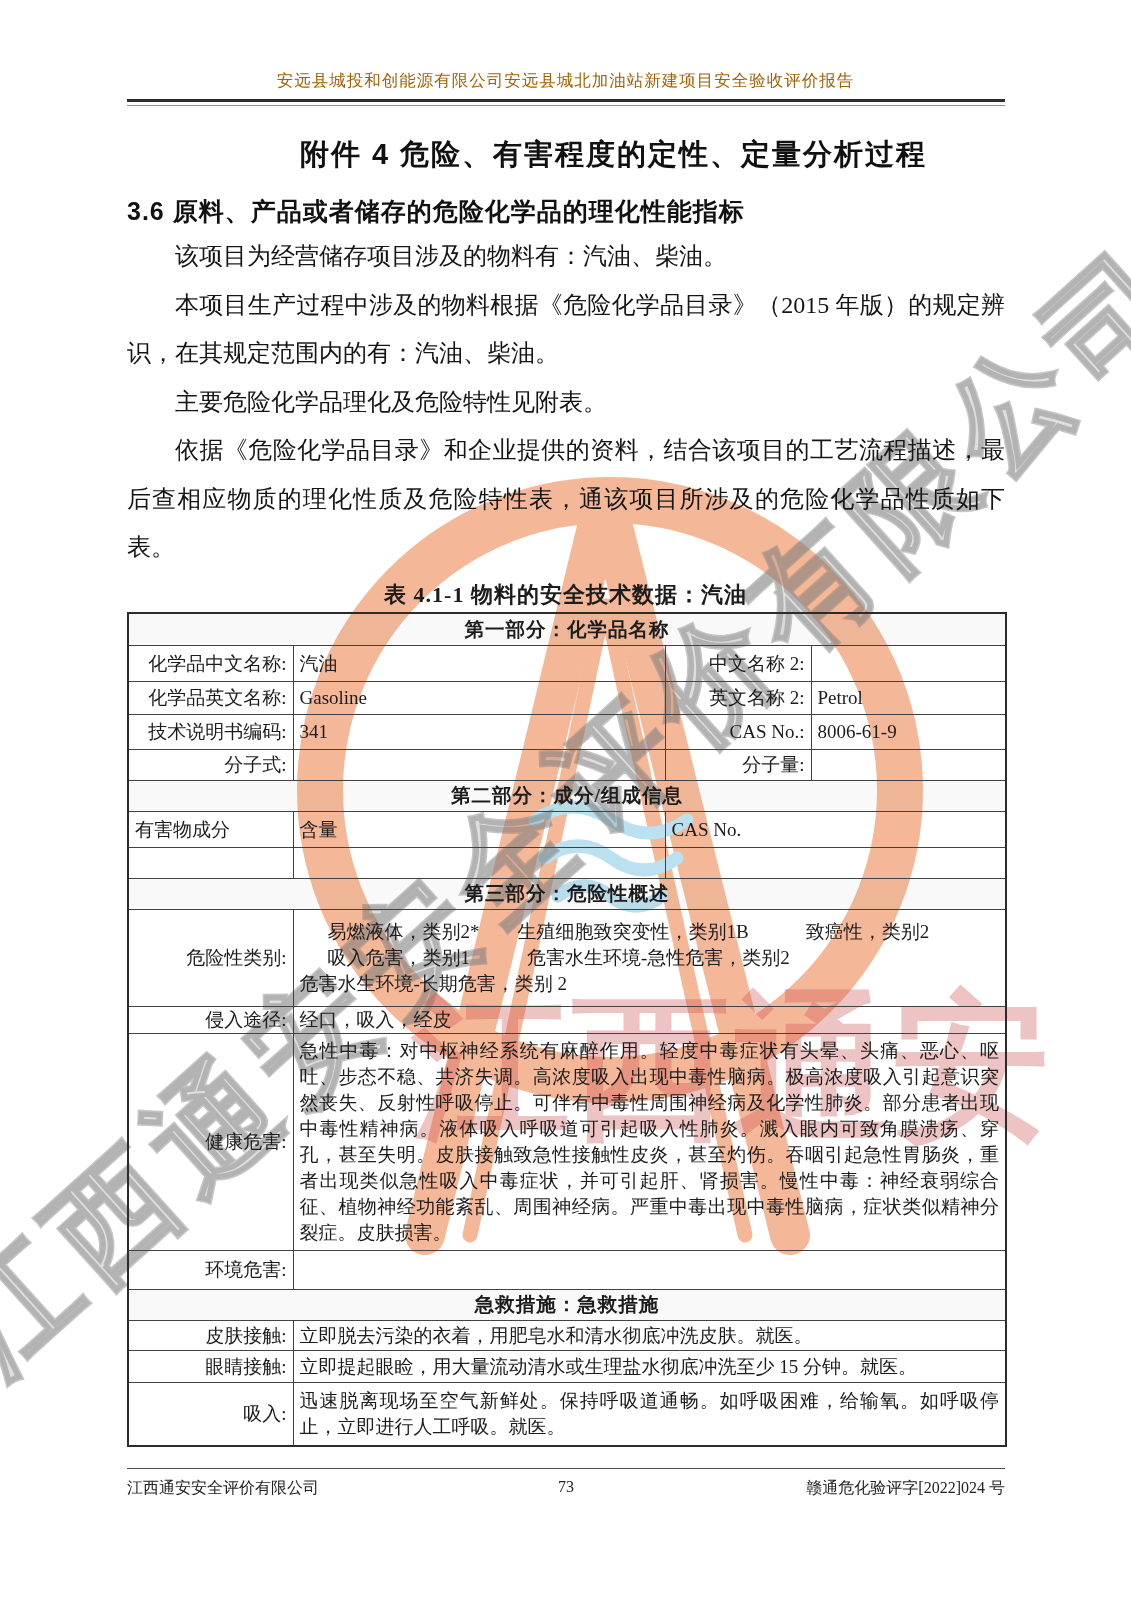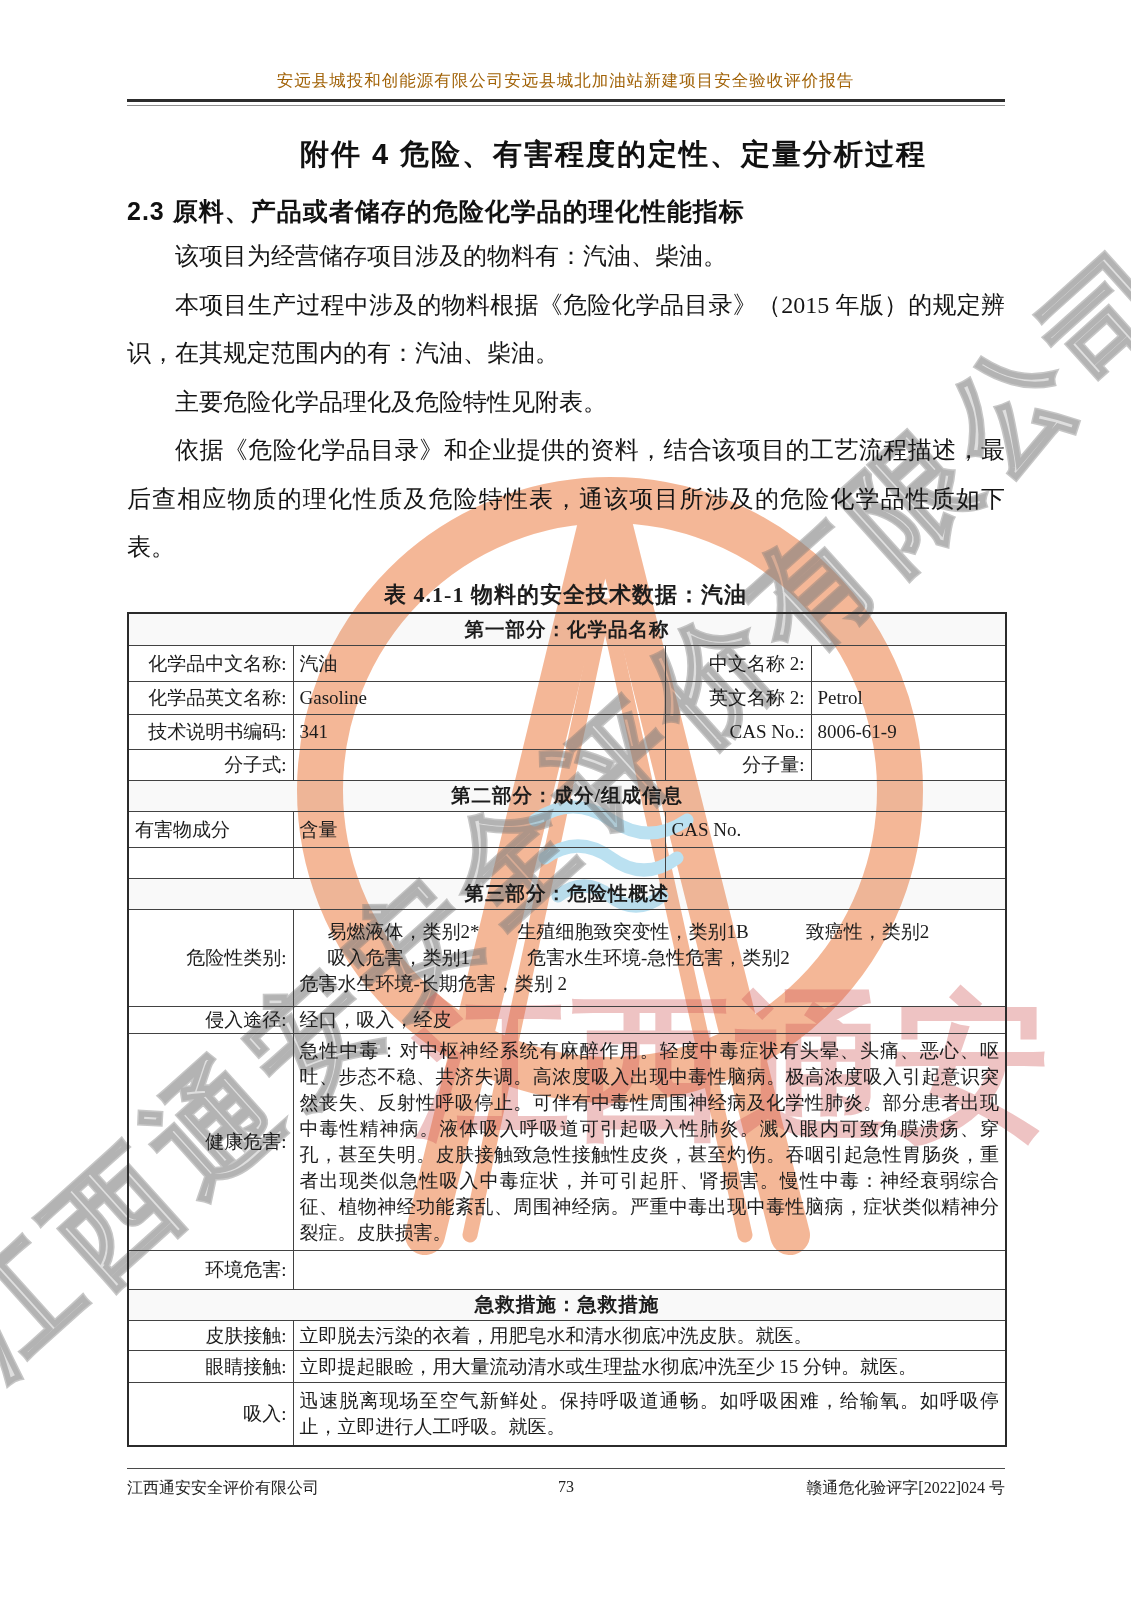--- a/index.html
+++ b/index.html
@@ -105,21 +105,21 @@
     <div class="wm-red">江西通安</div>
   </div>
 
   <div class="content">
 
     <div class="doc-header">安远县城投和创能源有限公司安远县城北加油站新建项目安全验收评价报告</div>
     <div class="rule-a"></div>
     <div class="rule-b"></div>
 
     <div class="doc-title">附件 4 危险、有害程度的定性、定量分析过程</div>
-    <div class="sec-heading">2.3 原料、产品或者储存的危险化学品的理化性能指标</div>
+    <div class="sec-heading">3.6 原料、产品或者储存的危险化学品的理化性能指标</div>
 
     <div class="body-text">
       <p>该项目为经营储存项目涉及的物料有：汽油、柴油。</p>
       <p>本项目生产过程中涉及的物料根据《危险化学品目录》（2015 年版）的规定辨识，在其规定范围内的有：汽油、柴油。</p>
       <p>主要危险化学品理化及危险特性见附表。</p>
       <p>依据《危险化学品目录》和企业提供的资料，结合该项目的工艺流程描述，最后查相应物质的理化性质及危险特性表，通该项目所涉及的危险化学品性质如下表。</p>
     </div>
 
     <div class="tbl-caption">表 4.1-1 物料的安全技术数据：汽油</div>
 

